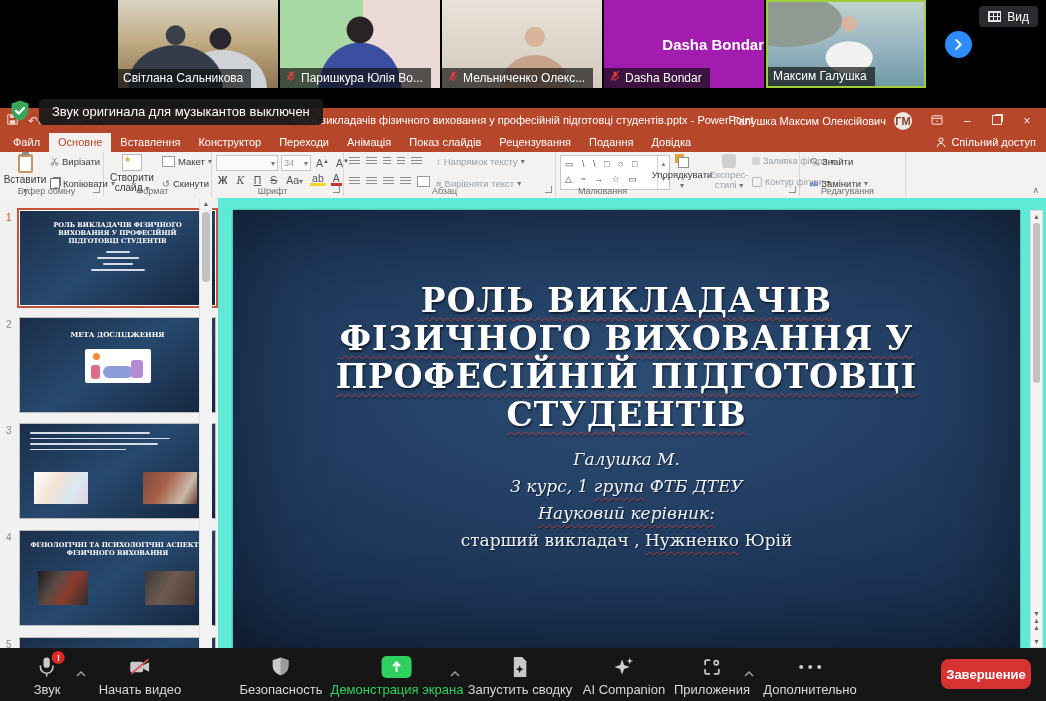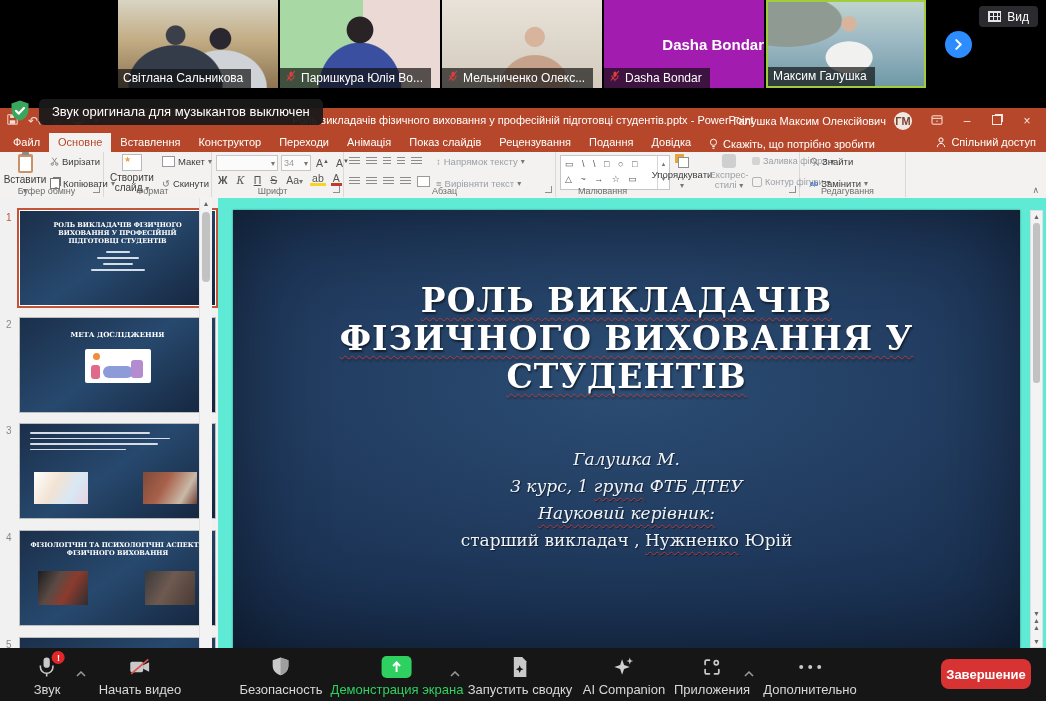--- a/index.html
+++ b/index.html
@@ -225,28 +225,20 @@
       <span class="tab">Файл</span>
       <span class="tab active">Основне</span>
       <span class="tab">Вставлення</span>
       <span class="tab">Конструктор</span>
       <span class="tab">Переходи</span>
       <span class="tab">Анімація</span>
       <span class="tab">Показ слайдів</span>
       <span class="tab">Рецензування</span>
       <span class="tab">Подання</span>
       <span class="tab">Довідка</span>
-      <span class="tellme">
-        <svg width="9" height="12" viewBox="0 0 10 14">
-            <circle cx="5" cy="5" r="3.6" fill="none" stroke="#fff" stroke-width="1.1"></circle>
-            <line x1="3.5" y1="10" x2="6.5" y2="10" stroke="#fff" stroke-width="1.1"></line>
-            <line x1="3.8" y1="12" x2="6.2" y2="12" stroke="#fff" stroke-width="1.1"></line>
-          </svg>
-        <span>Скажіть, що потрібно зробити</span>
-      </span>
     </div>
     <div class="sharebtn">
       <svg width="10" height="11" viewBox="0 0 12 13">
           <circle cx="6" cy="3.5" r="2.5" fill="none" stroke="#fff" stroke-width="1.2"></circle>
           <path d="M1.5 12c.5-3 2.5-4.5 4.5-4.5S10 9 10.5 12" fill="none" stroke="#fff" stroke-width="1.2"></path>
         </svg>
       <span>Спільний доступ</span>
     </div>
 
     <div class="ribbon">
@@ -488,20 +480,21 @@
           <span class="arr" style="top:2px">▲</span>
           <span class="tthumb"></span>
         </div>
       </div>
 
       <div class="canvas">
         <div class="slide">
           <div class="slide-title">
             <div><span class="wavy">РОЛЬ ВИКЛАДАЧІВ</span></div>
             <div><span class="wavy">ФІЗИЧНОГО ВИХОВАННЯ У</span></div>
+            <div><span class="wavy">ПРОФЕСІЙНІЙ ПІДГОТОВЦІ</span></div>
             <div><span class="wavy">СТУДЕНТІВ</span></div>
           </div>
           <div class="slide-sub">
             <div><span>Галушка М.</span></div>
             <div><span>3 курс, 1 </span><span class="wavy">група</span><span> ФТБ ДТЕУ</span></div>
             <div><span class="wavy">Науковий керівник:</span></div>
             <div class="plain"><span>старший викладач , </span><span class="wavy">Нужненко</span><span> Юрій</span></div>
           </div>
         </div>
         <div class="cscroll">

